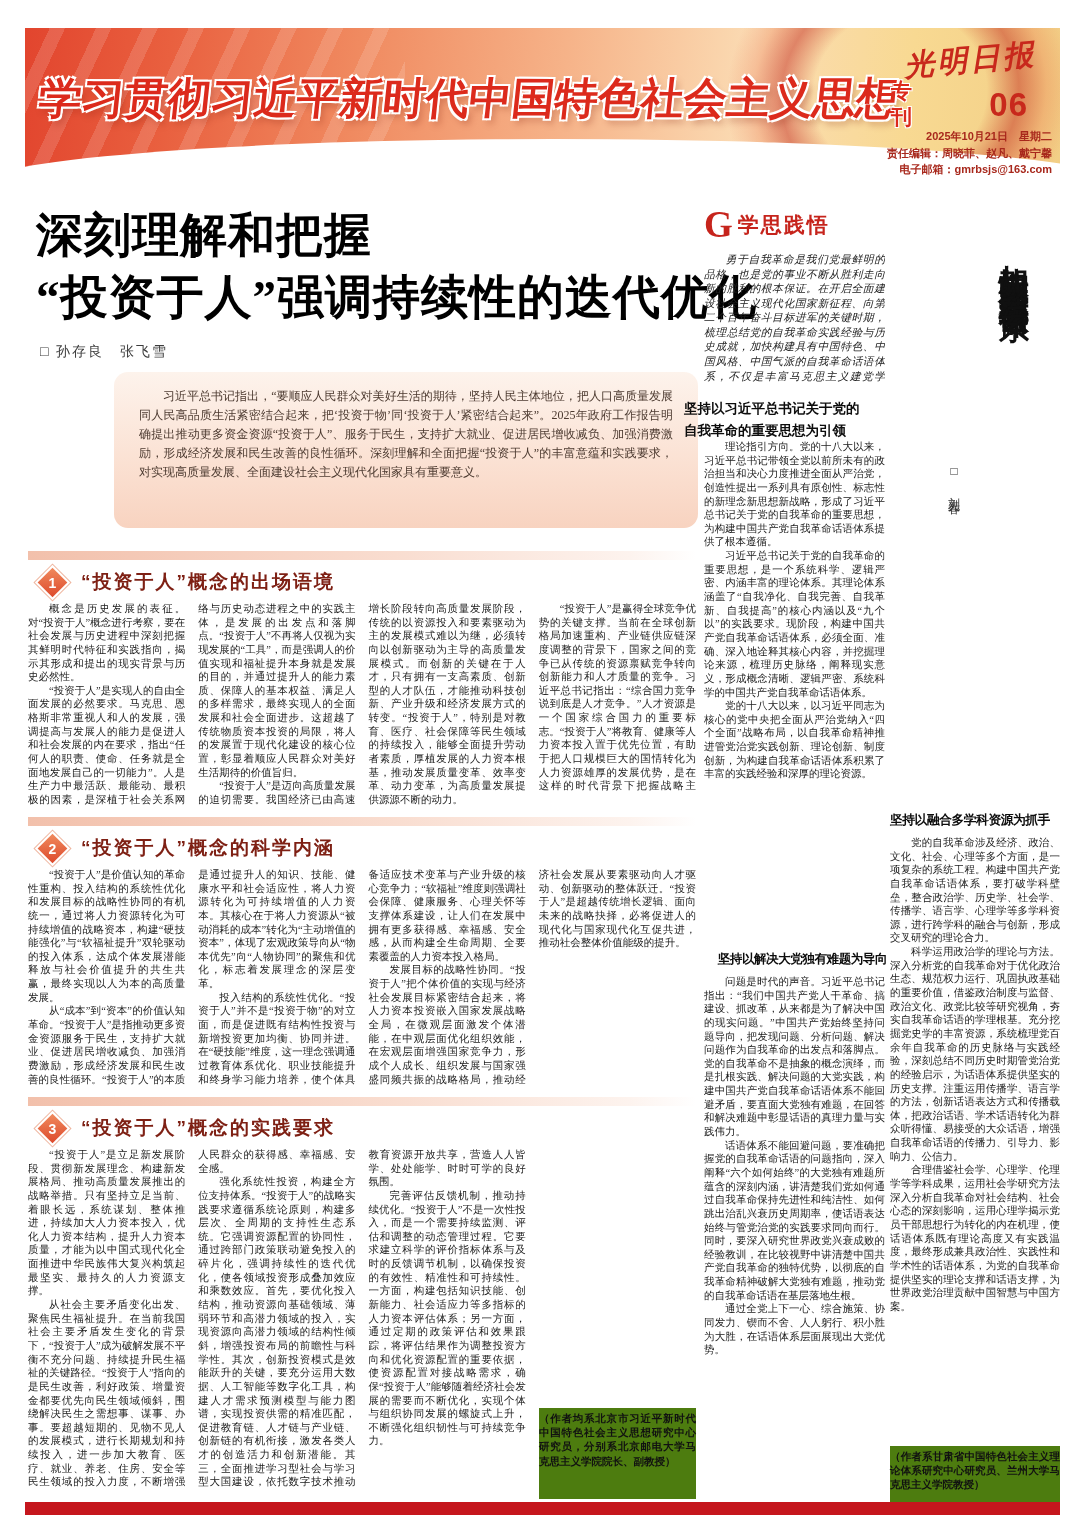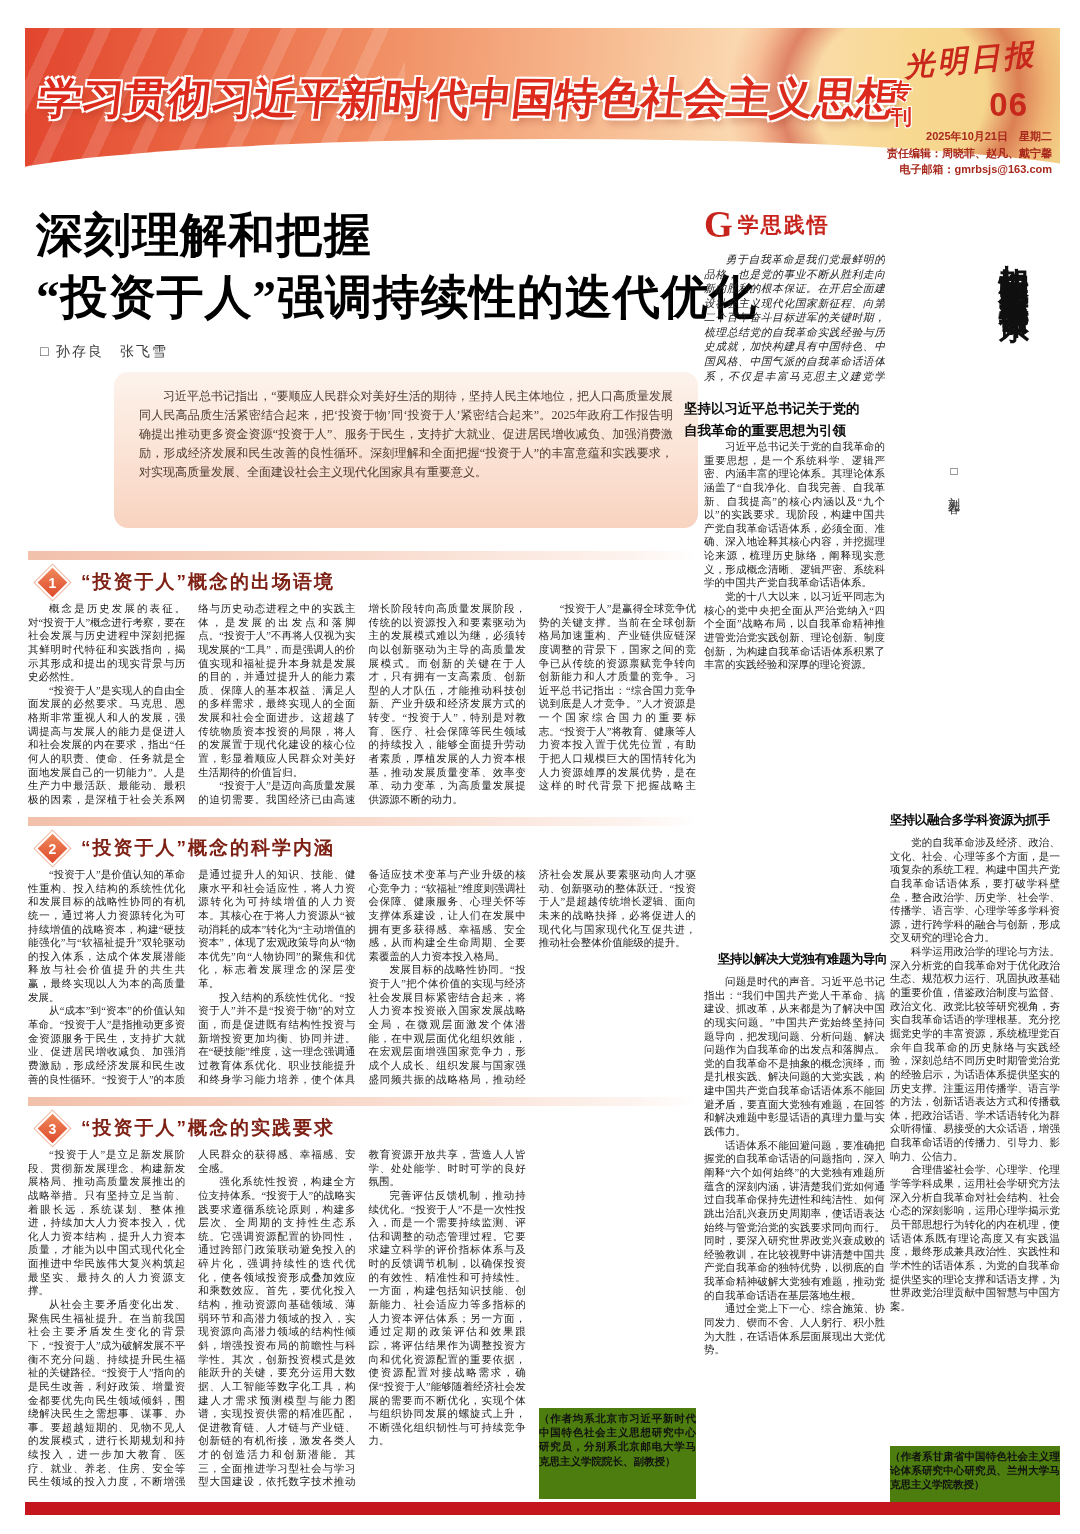--- a/index.html
+++ b/index.html
@@ -165,20 +165,21 @@
   <div class="colhead">
     <span class="g">G</span>
     <span class="t">学思践悟</span>
   </div>
   <div class="col-intro">
     <p>勇于自我革命是我们党最鲜明的品格，也是党的事业不断从胜利走向新的胜利的根本保证。在开启全面建设社会主义现代化国家新征程、向第二个百年奋斗目标进军的关键时期，梳理总结党的自我革命实践经验与历史成就，加快构建具有中国特色、中国风格、中国气派的自我革命话语体系，不仅是丰富马克思主义建党学说、深化中国共产党执政规律认识的必然要求，也是巩固党的长期执政地位、向世界讲好中国共产党故事的关键举措。</p>
   </div>
 
   <div class="sub" id="sub1">坚持以习近平总书记关于党的自我革命的重要思想为引领</div>
   <div class="cbody" id="cbody1">
+      <p>理论指引方向。党的十八大以来，习近平总书记带领全党以前所未有的政治担当和决心力度推进全面从严治党，创造性提出一系列具有原创性、标志性的新理念新思想新战略，形成了习近平总书记关于党的自我革命的重要思想，为构建中国共产党自我革命话语体系提供了根本遵循。</p>
       <p>习近平总书记关于党的自我革命的重要思想，是一个系统科学、逻辑严密、内涵丰富的理论体系。其理论体系涵盖了“自我净化、自我完善、自我革新、自我提高”的核心内涵以及“九个以”的实践要求。现阶段，构建中国共产党自我革命话语体系，必须全面、准确、深入地诠释其核心内容，并挖掘理论来源，梳理历史脉络，阐释现实意义，形成概念清晰、逻辑严密、系统科学的中国共产党自我革命话语体系。</p>
       <p>党的十八大以来，以习近平同志为核心的党中央把全面从严治党纳入“四个全面”战略布局，以自我革命精神推进管党治党实践创新、理论创新、制度创新，为构建自我革命话语体系积累了丰富的实践经验和深厚的理论资源。</p>
     </div>
 
   <div class="sub" id="sub2">坚持以解决大党独有难题为导向</div>
   <div class="cbody" id="cbody2">
       <p>问题是时代的声音。习近平总书记指出：“我们中国共产党人干革命、搞建设、抓改革，从来都是为了解决中国的现实问题。”中国共产党始终坚持问题导向，把发现问题、分析问题、解决问题作为自我革命的出发点和落脚点。党的自我革命不是抽象的概念演绎，而是扎根实践、解决问题的大党实践，构建中国共产党自我革命话语体系不能回避矛盾，要直面大党独有难题，在回答和解决难题中彰显话语的真理力量与实践伟力。</p>
       <p>话语体系不能回避问题，要准确把握党的自我革命话语的问题指向，深入阐释“六个如何始终”的大党独有难题所蕴含的深刻内涵，讲清楚我们党如何通过自我革命保持先进性和纯洁性、如何跳出治乱兴衰历史周期率，使话语表达始终与管党治党的实践要求同向而行。同时，要深入研究世界政党兴衰成败的经验教训，在比较视野中讲清楚中国共产党自我革命的独特优势，以彻底的自我革命精神破解大党独有难题，推动党的自我革命话语在基层落地生根。</p>
       <p>通过全党上下一心、综合施策、协同发力、锲而不舍、人人躬行、积小胜为大胜，在话语体系层面展现出大党优势。</p>
     </div>

